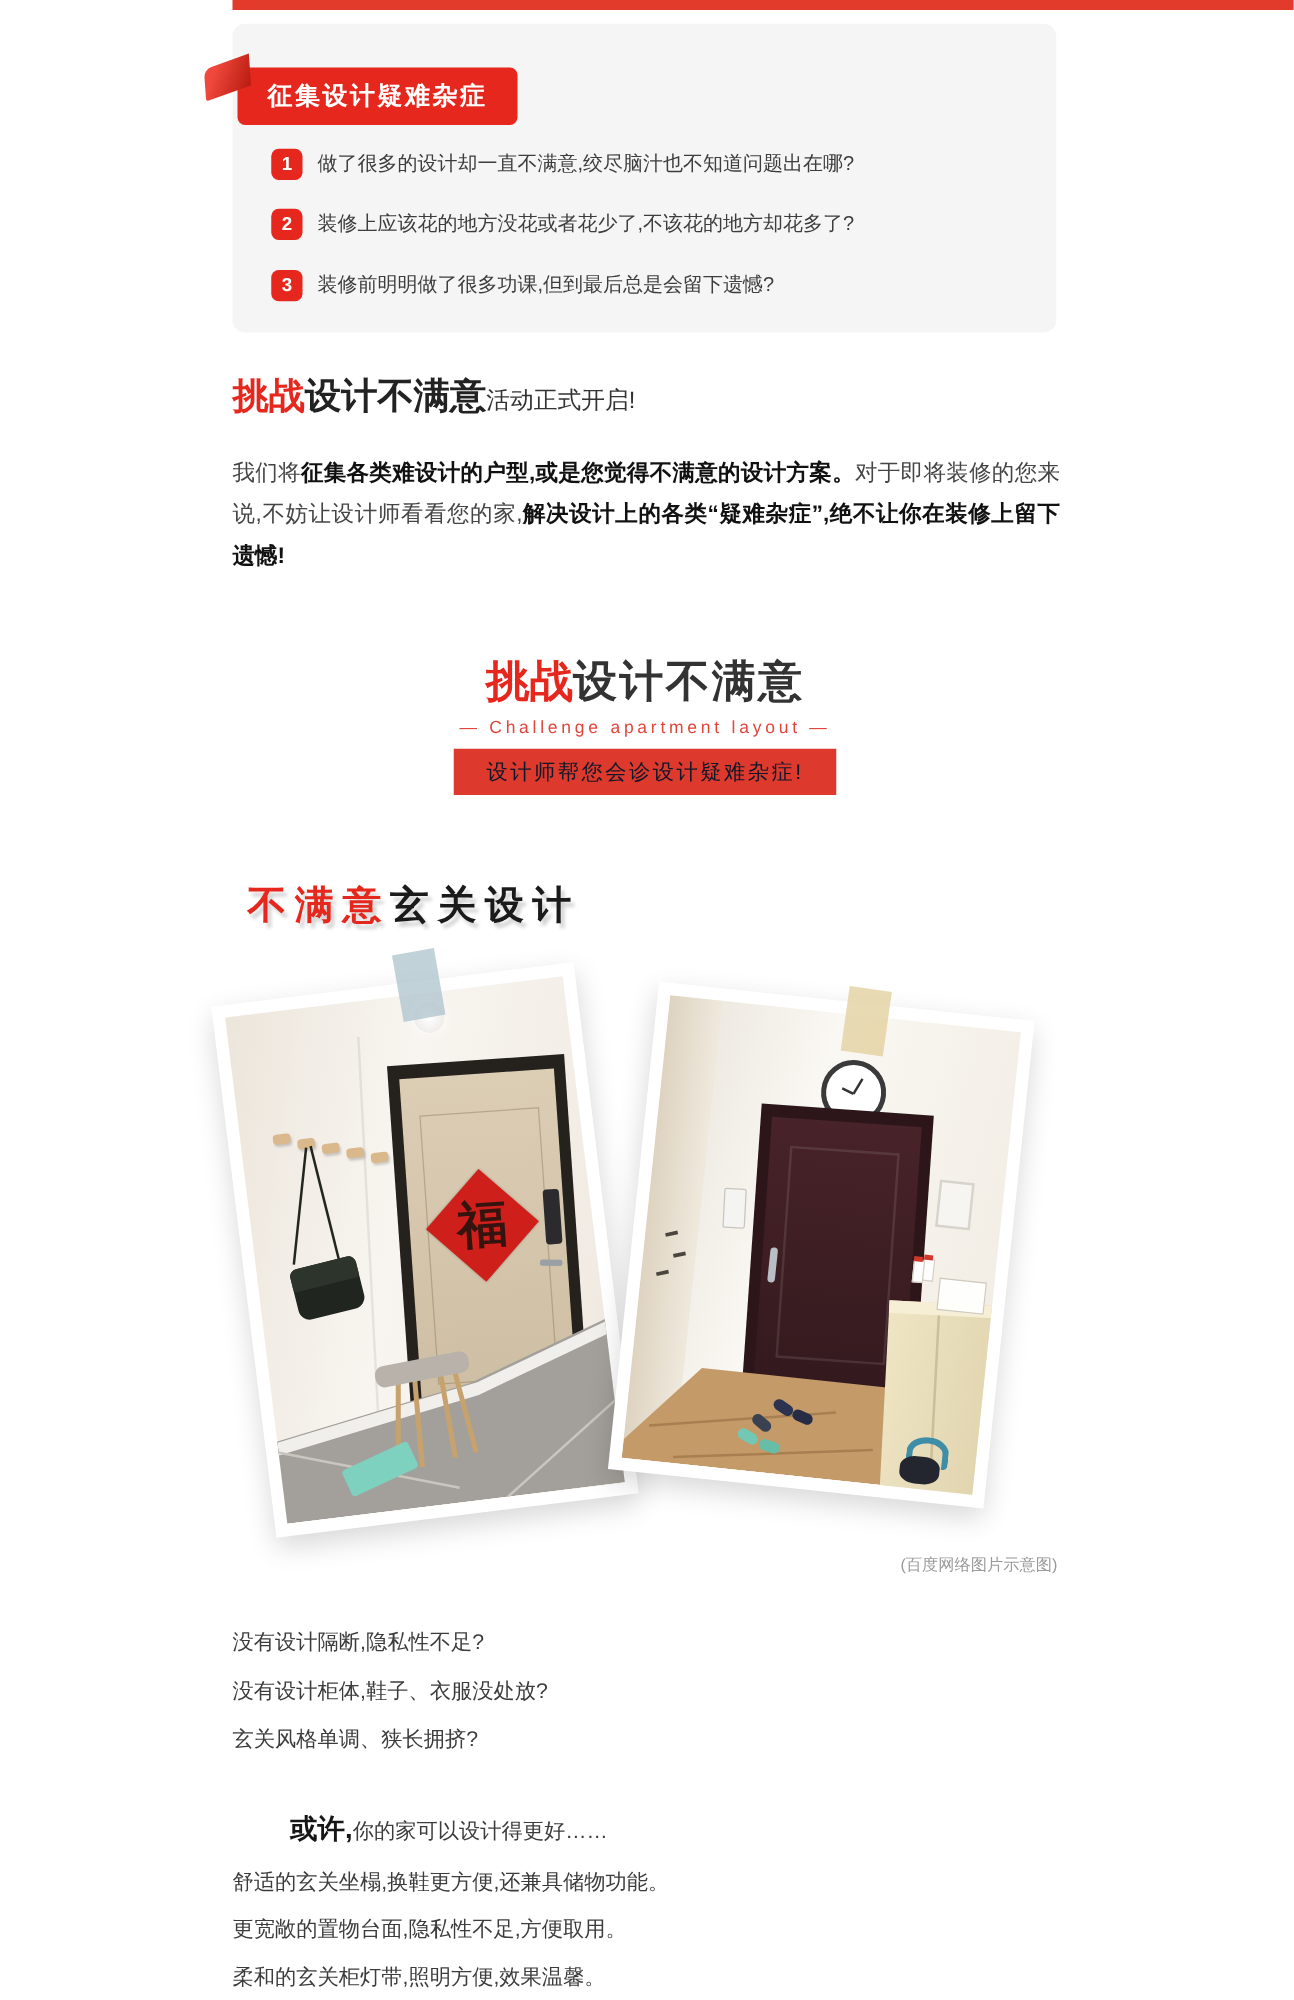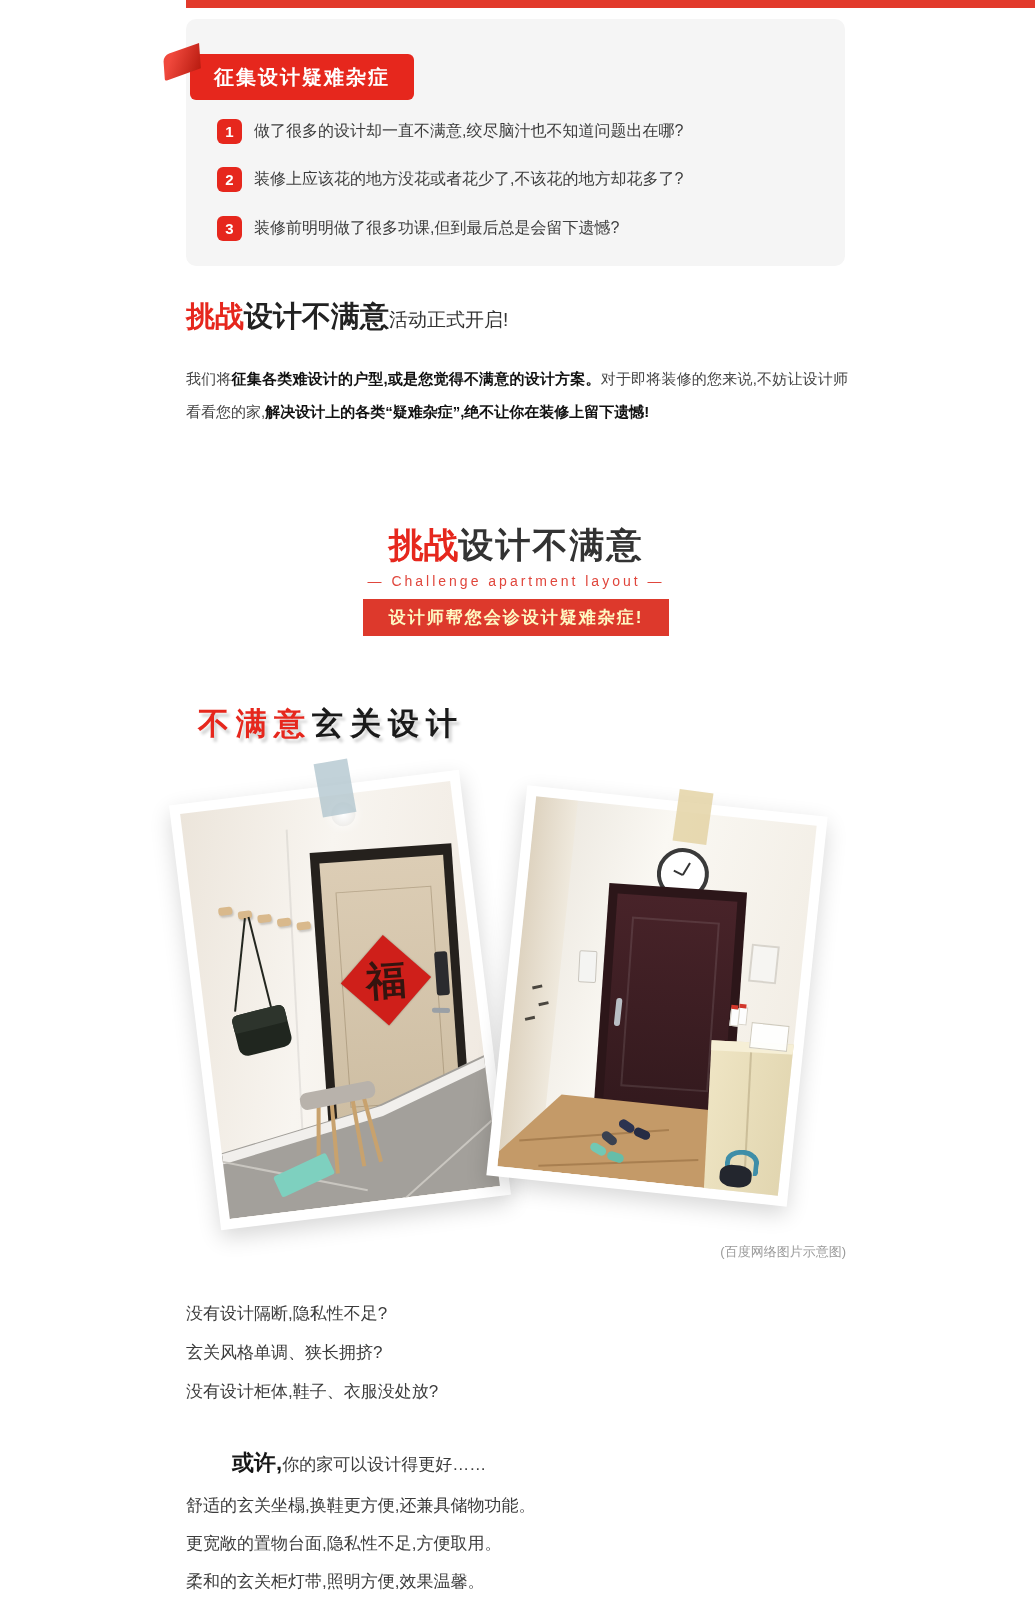--- a/index.html
+++ b/index.html
@@ -38,31 +38,31 @@
     font-size:15px;font-weight:bold;display:flex;align-items:center;justify-content:center;
   }
   .pp-text{margin-left:12px;font-size:16px;color:#3d3d3d;white-space:nowrap;}
 
   
   .h1{left:186px;top:297px;white-space:nowrap;}
   .h1 .red{color:#e6271d;font-size:29px;font-weight:800;}
   .h1 .blk{color:#222;font-size:29px;font-weight:800;}
   .h1 .sfx{color:#333;font-size:19px;font-weight:400;}
 
-  .intro-p{left:186px;top:362px;width:662px;font-size:15px;line-height:33px;color:#454545;text-align:justify;}
+  .intro-p{left:186px;top:362px;width:662px;font-size:18px;line-height:33px;color:#454545;text-align:justify;}
   .intro-p .b{font-weight:bold;color:#111;}
 
   
   .banner-title{left:186px;top:522px;width:660px;text-align:center;white-space:nowrap;}
   .banner-title .red{color:#e6271d;font-size:35px;font-weight:800;}
   .banner-title .blk{color:#333;font-size:35px;font-weight:800;letter-spacing:2px;}
   .banner-sub{left:186px;top:573px;width:660px;text-align:center;color:#e0463c;font-size:14px;letter-spacing:3px;}
   .banner-btn-wrap{left:186px;top:599px;width:660px;text-align:center;}
   .banner-btn{
-    display:inline-block;background:#dd392c;color:#fef9c3;font-size:17px;font-weight:bold;
+    display:inline-block;background:#dd392c;color:#0f172a;font-size:17px;font-weight:normal;
     letter-spacing:2px;padding:7px 26px;border:none;cursor:pointer;
   }
 
   
   .sec{left:186px;top:691px;white-space:nowrap;font-weight:800;font-size:31px;letter-spacing:7px;
        text-shadow:3px 4px 3px rgba(0,0,0,0.18);}
   .sec .red{color:#e6271d;}
   .sec .blk{color:#1a1a1a;}
 
   
@@ -245,22 +245,22 @@
   </div>
 </div>
 
 <div class="abs tape-left"></div>
 <div class="abs tape-right"></div>
 
 <div class="abs caption">(百度网络图片示意图)</div>
 
 <div class="abs issues">
   <div>没有设计隔断,隐私性不足?</div>
+  <div>没有设计柜体,鞋子、衣服没处放?</div>
   <div>玄关风格单调、狭长拥挤?</div>
-  <div>没有设计柜体,鞋子、衣服没处放?</div>
 </div>
 
 <div class="abs maybe">
   <span class="b">或许,</span><span class="r">你的家可以设计得更好……</span>
 </div>
 
 <div class="abs benefits">
   <div>舒适的玄关坐榻,换鞋更方便,还兼具储物功能。</div>
   <div>更宽敞的置物台面,隐私性不足,方便取用。</div>
   <div>柔和的玄关柜灯带,照明方便,效果温馨。</div>

